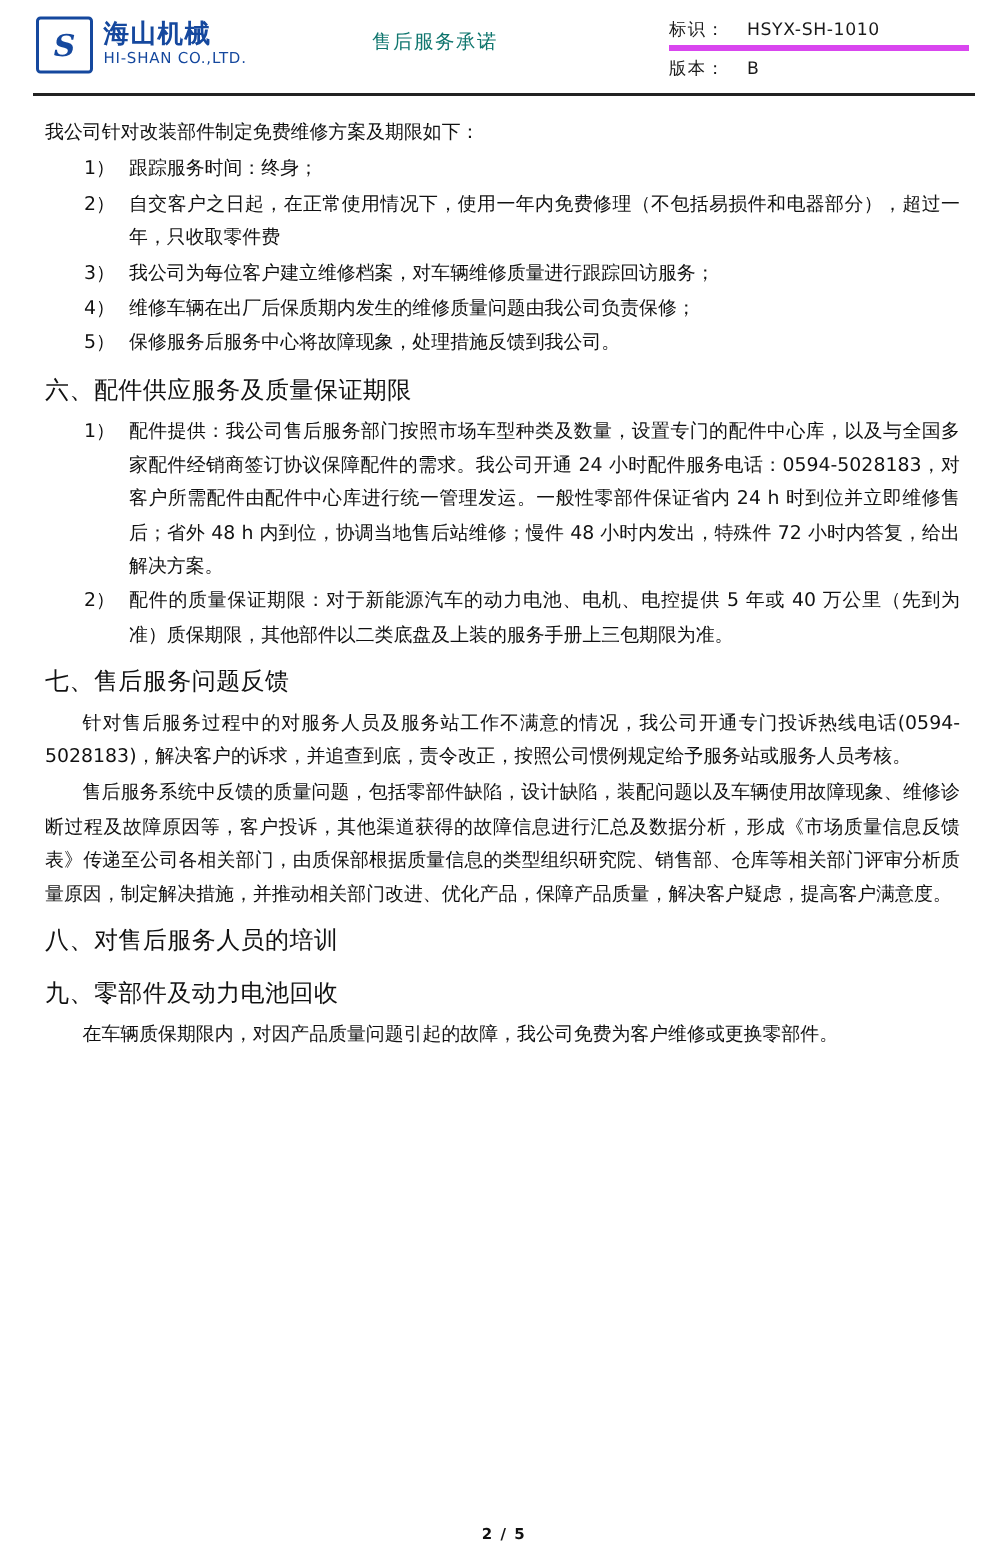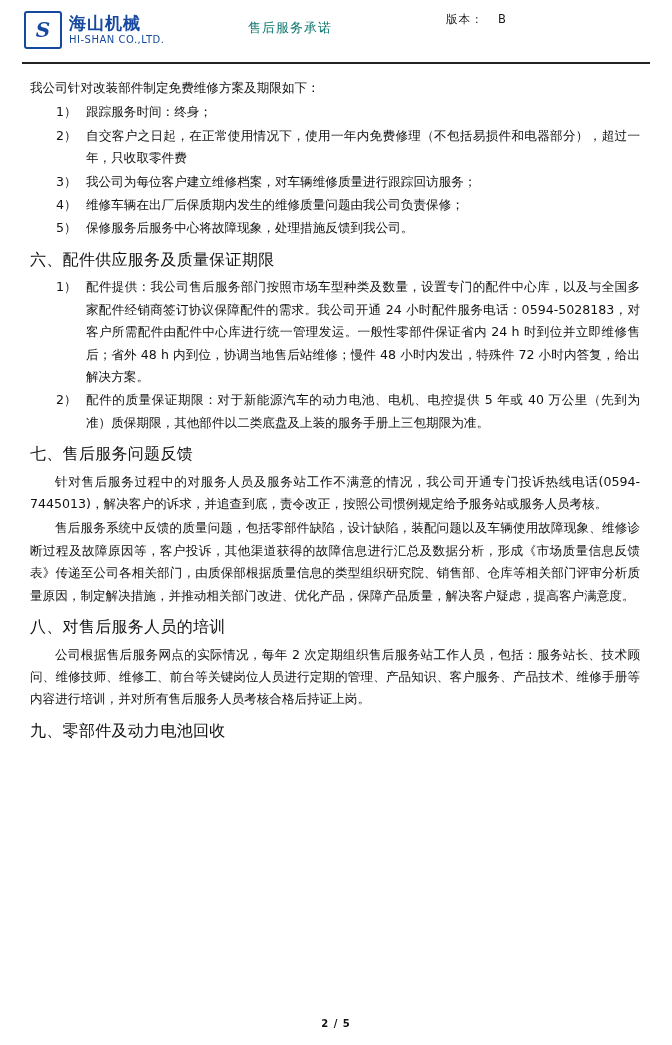--- a/index.html
+++ b/index.html
@@ -186,20 +186,24 @@
     <div class="logo-block">
       <div class="logo-mark"></div>
       <div class="logo-text">
         <span class="logo-cn">海山机械</span>
         <span class="logo-en">HI-SHAN CO.,LTD.</span>
       </div>
     </div>
     <div class="doc-title">售后服务承诺</div>
     <div class="meta-block">
       <div class="meta-row">
+        <span class="meta-label">标识：</span>
+        <span class="meta-value">HSYX-SH-1010</span>
+      </div>
+      <div class="meta-row">
         <span class="meta-label">版本：</span>
         <span class="meta-value">B</span>
       </div>
     </div>
   </div>
   <hr class="header-rule">
 
   <div class="content">
 
     <p class="para">我公司针对改装部件制定免费维修方案及期限如下：</p>
@@ -233,25 +237,25 @@
         <span class="num">1）</span>
         <span class="txt">配件提供：我公司售后服务部门按照市场车型种类及数量，设置专门的配件中心库，以及与全国多家配件经销商签订协议保障配件的需求。我公司开通 24 小时配件服务电话：0594-5028183，对客户所需配件由配件中心库进行统一管理发运。一般性零部件保证省内 24 h 时到位并立即维修售后；省外 48 h 内到位，协调当地售后站维修；慢件 48 小时内发出，特殊件 72 小时内答复，给出解决方案。</span>
       </div>
       <div class="numbered">
         <span class="num">2）</span>
         <span class="txt">配件的质量保证期限：对于新能源汽车的动力电池、电机、电控提供 5 年或 40 万公里（先到为准）质保期限，其他部件以二类底盘及上装的服务手册上三包期限为准。</span>
       </div>
     </div>
 
     <p class="section-head">七、售后服务问题反馈</p>
-    <p class="para body-indent">针对售后服务过程中的对服务人员及服务站工作不满意的情况，我公司开通专门投诉热线电话(0594-7445013)，解决客户的诉求，并追查到底，责令改正，按照公司惯例规定给予服务站或服务人员考核。</p>
+    <p class="para body-indent">针对售后服务过程中的对服务人员及服务站工作不满意的情况，我公司开通专门投诉热线电话(0594-5028183)，解决客户的诉求，并追查到底，责令改正，按照公司惯例规定给予服务站或服务人员考核。</p>
     <p class="para body-indent">售后服务系统中反馈的质量问题，包括零部件缺陷，设计缺陷，装配问题以及车辆使用故障现象、维修诊断过程及故障原因等，客户投诉，其他渠道获得的故障信息进行汇总及数据分析，形成《市场质量信息反馈表》传递至公司各相关部门，由质保部根据质量信息的类型组织研究院、销售部、仓库等相关部门评审分析质量原因，制定解决措施，并推动相关部门改进、优化产品，保障产品质量，解决客户疑虑，提高客户满意度。</p>
 
     <p class="section-head">八、对售后服务人员的培训</p>
-    <p class="para body-indent">公司根据售后服务网点的实际情况，每年 2 次定期组织售后服务站工作人员，包括：服务站长、技术顾问、维修技师、维修工、前台等关键岗位人员进行定期的管理、产品知识、客户服务、产品技术、维修手册等内容进行培训，并对所有售后服务人员考核合格后持证上岗。</p>
 
     <p class="section-head">九、零部件及动力电池回收</p>
+    <p class="para body-indent">在车辆质保期限内，对因产品质量问题引起的故障，我公司免费为客户维修或更换零部件。</p>
 
   </div>
 
   <div class="footer">2 / 5</div>
 
 </div>
 
 </body></html>

